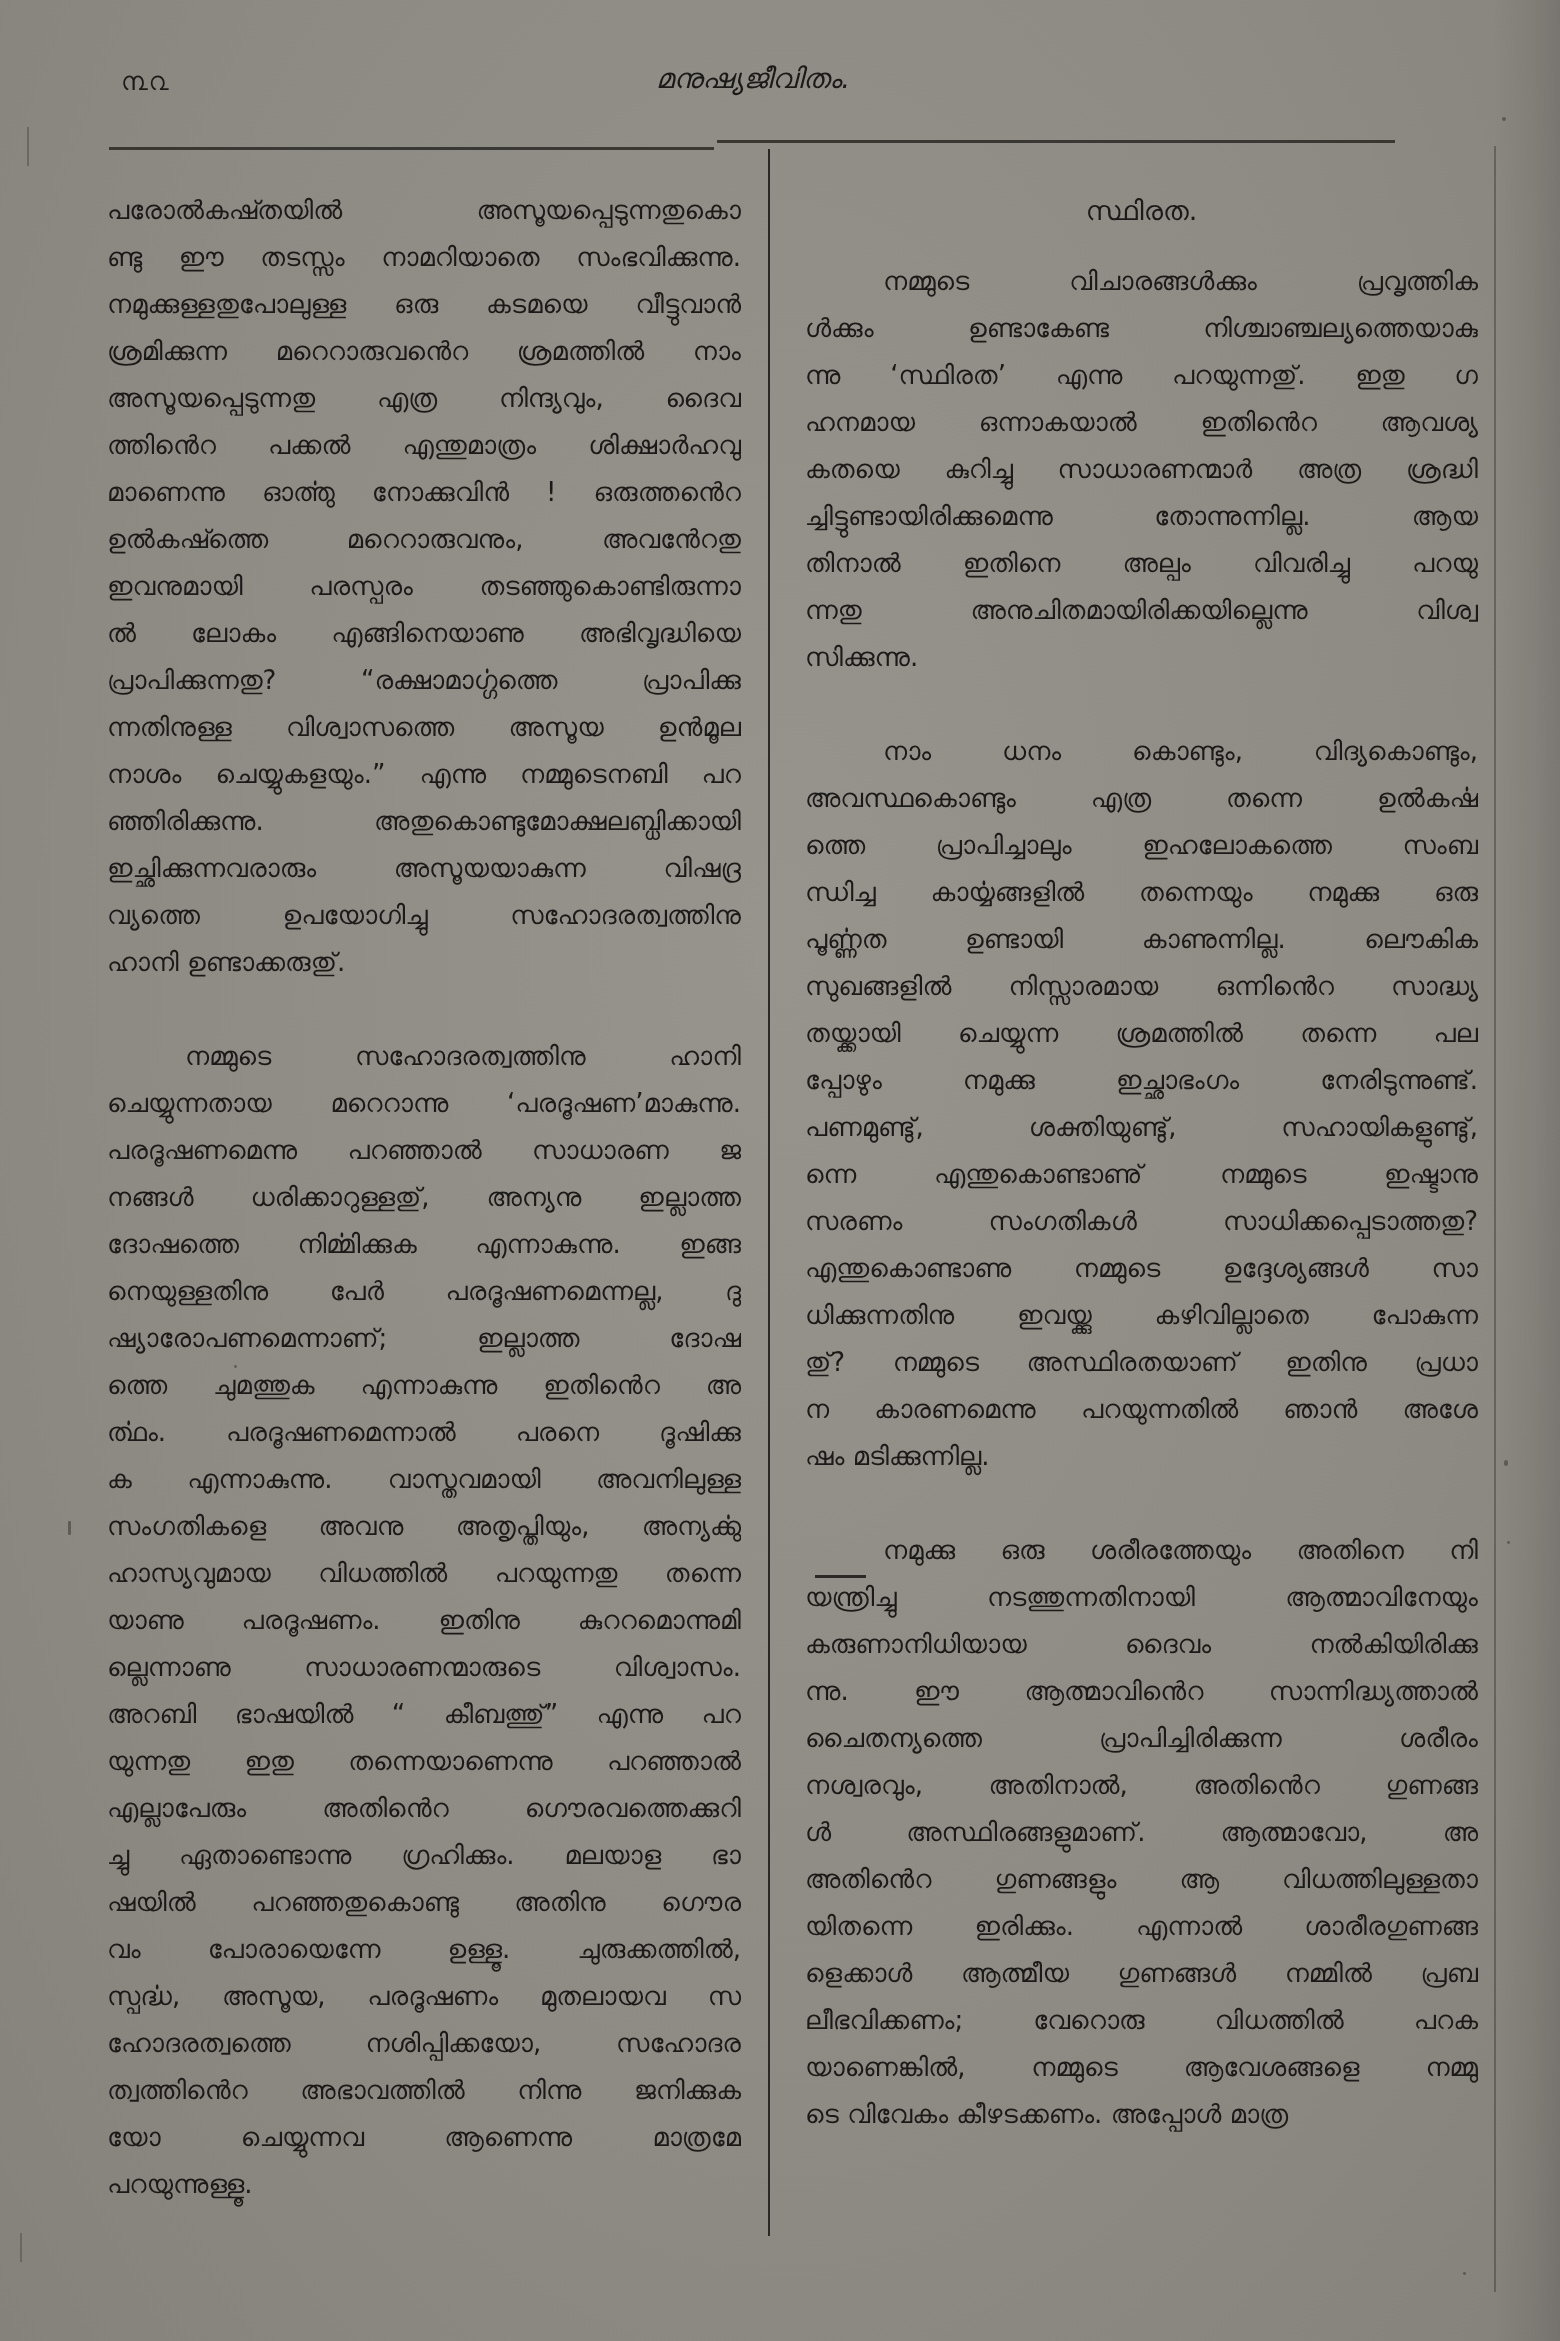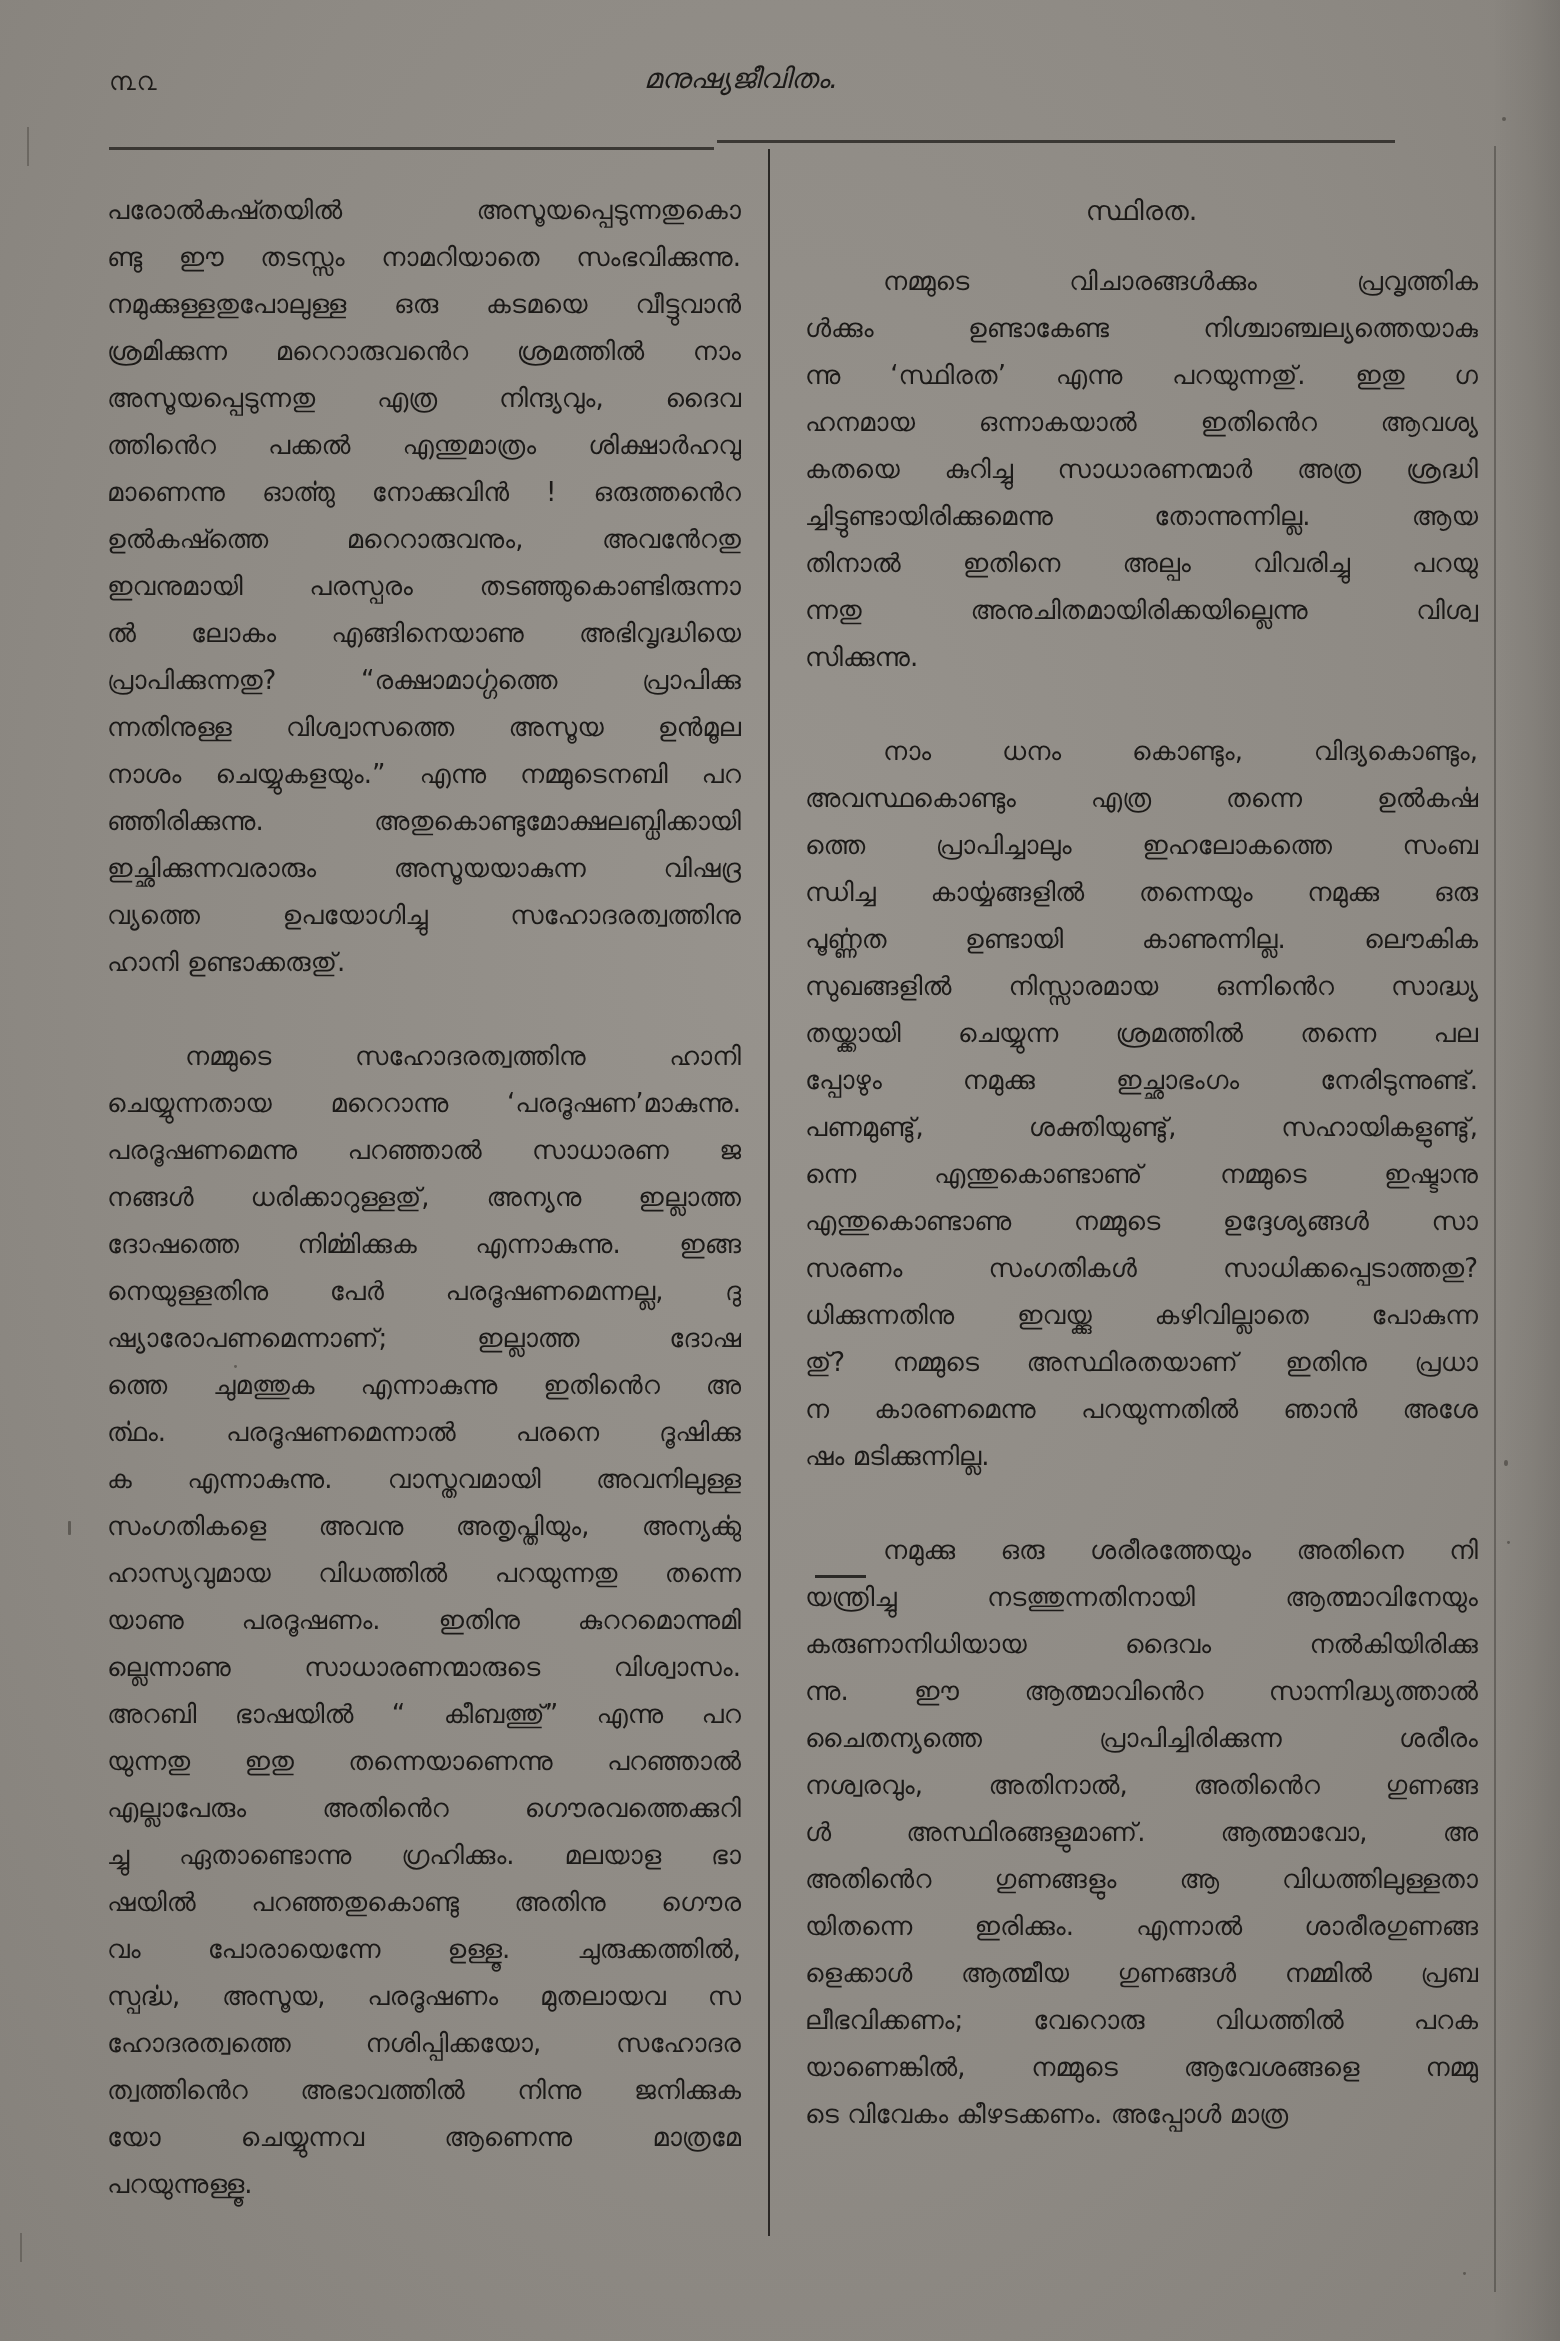--- a/index.html
+++ b/index.html
@@ -24,21 +24,21 @@
     }
     .edge-right {
       position: absolute;
       right: 0; top: 0;
       width: 68px; height: 2342px;
       background: linear-gradient(to right, rgba(0,0,0,0) 0%, rgba(0,0,0,0.06) 60%, rgba(0,0,0,0.12) 100%);
     }
     .header {
       position: absolute;
       top: 60px;
-      left: 0;
+      left: 12px;
       width: 1344px;
       height: 49px;
     }
     .page-number {
       position: absolute;
       left: 109px;
       top: 5.9px;
       font-size: 26px;
       letter-spacing: 1px;
     }
@@ -235,22 +235,22 @@
       <span class="line indent">നാം ധനം കൊണ്ടും, വിദ്യകൊണ്ടും,</span>
       <span class="line">അവസ്ഥകൊണ്ടും എത്ര തന്നെ ഉൽകൎഷ</span>
       <span class="line">ത്തെ പ്രാപിച്ചാലും ഇഹലോകത്തെ സംബ</span>
       <span class="line">ന്ധിച്ച കാൎയ്യങ്ങളിൽ തന്നെയും നമുക്കു ഒരു</span>
       <span class="line">പൂൎണ്ണത ഉണ്ടായി കാണുന്നില്ല. ലൌകിക</span>
       <span class="line">സുഖങ്ങളിൽ നിസ്സാരമായ ഒന്നിൻെറ സാദ്ധ്യ</span>
       <span class="line">തയ്ക്കായി ചെയ്യുന്ന ശ്രമത്തിൽ തന്നെ പല</span>
       <span class="line">പ്പോഴും നമുക്കു ഇച്ഛാഭംഗം നേരിടുന്നുണ്ട്.</span>
       <span class="line">പണമുണ്ടു്, ശക്തിയുണ്ടു്, സഹായികളുണ്ടു്,</span>
       <span class="line">ന്നെ എന്തുകൊണ്ടാണു് നമ്മുടെ ഇഷ്ടാനു</span>
+      <span class="line">സരണം സംഗതികൾ സാധിക്കപ്പെടാത്തതു?</span>
       <span class="line">എന്തുകൊണ്ടാണു നമ്മുടെ ഉദ്ദേശ്യങ്ങൾ സാ</span>
-      <span class="line">സരണം സംഗതികൾ സാധിക്കപ്പെടാത്തതു?</span>
       <span class="line">ധിക്കുന്നതിനു ഇവയ്ക്കു കഴിവില്ലാതെ പോകുന്ന</span>
       <span class="line">തു്? നമ്മുടെ അസ്ഥിരതയാണ് ഇതിനു പ്രധാ</span>
       <span class="line">ന കാരണമെന്നു പറയുന്നതിൽ ഞാൻ അശേ</span>
       <span class="line last">ഷം മടിക്കുന്നില്ല.</span>
     </div>
   <span class="para-gap"></span>
   <div id="rp2">
       <span class="line indent">നമുക്കു ഒരു ശരീരത്തേയും അതിനെ നി</span>
       <span class="line">യന്ത്രിച്ചു നടത്തുന്നതിനായി ആത്മാവിനേയും</span>
       <span class="line">കരുണാനിധിയായ ദൈവം നൽകിയിരിക്കു</span>

